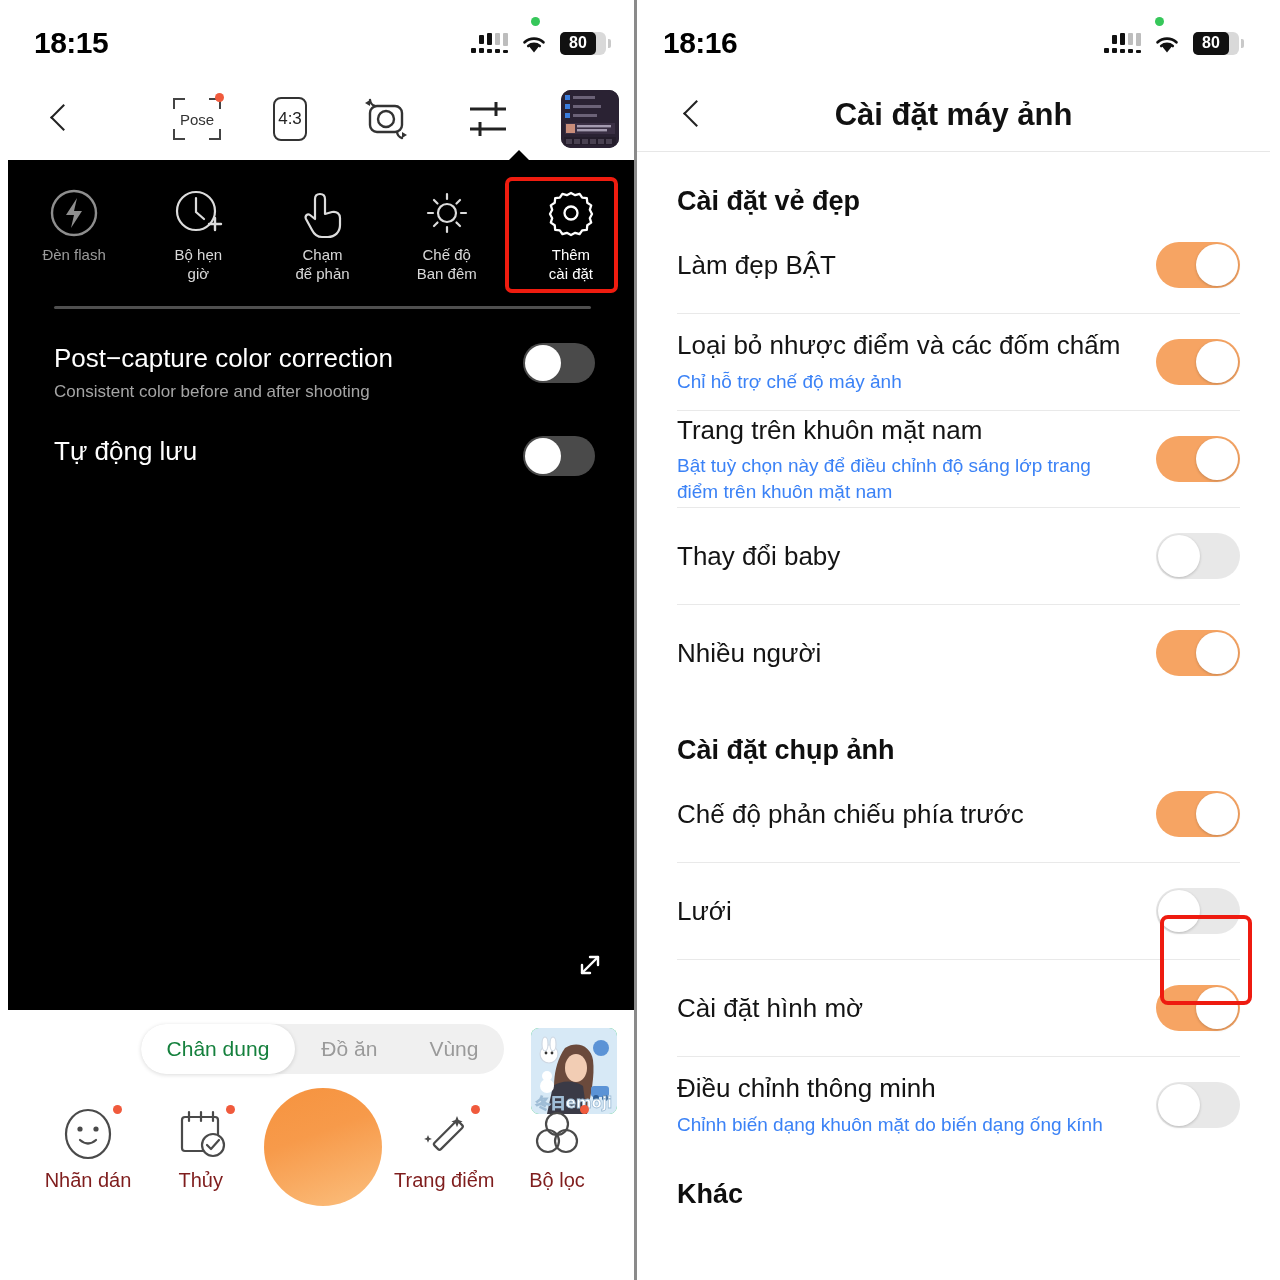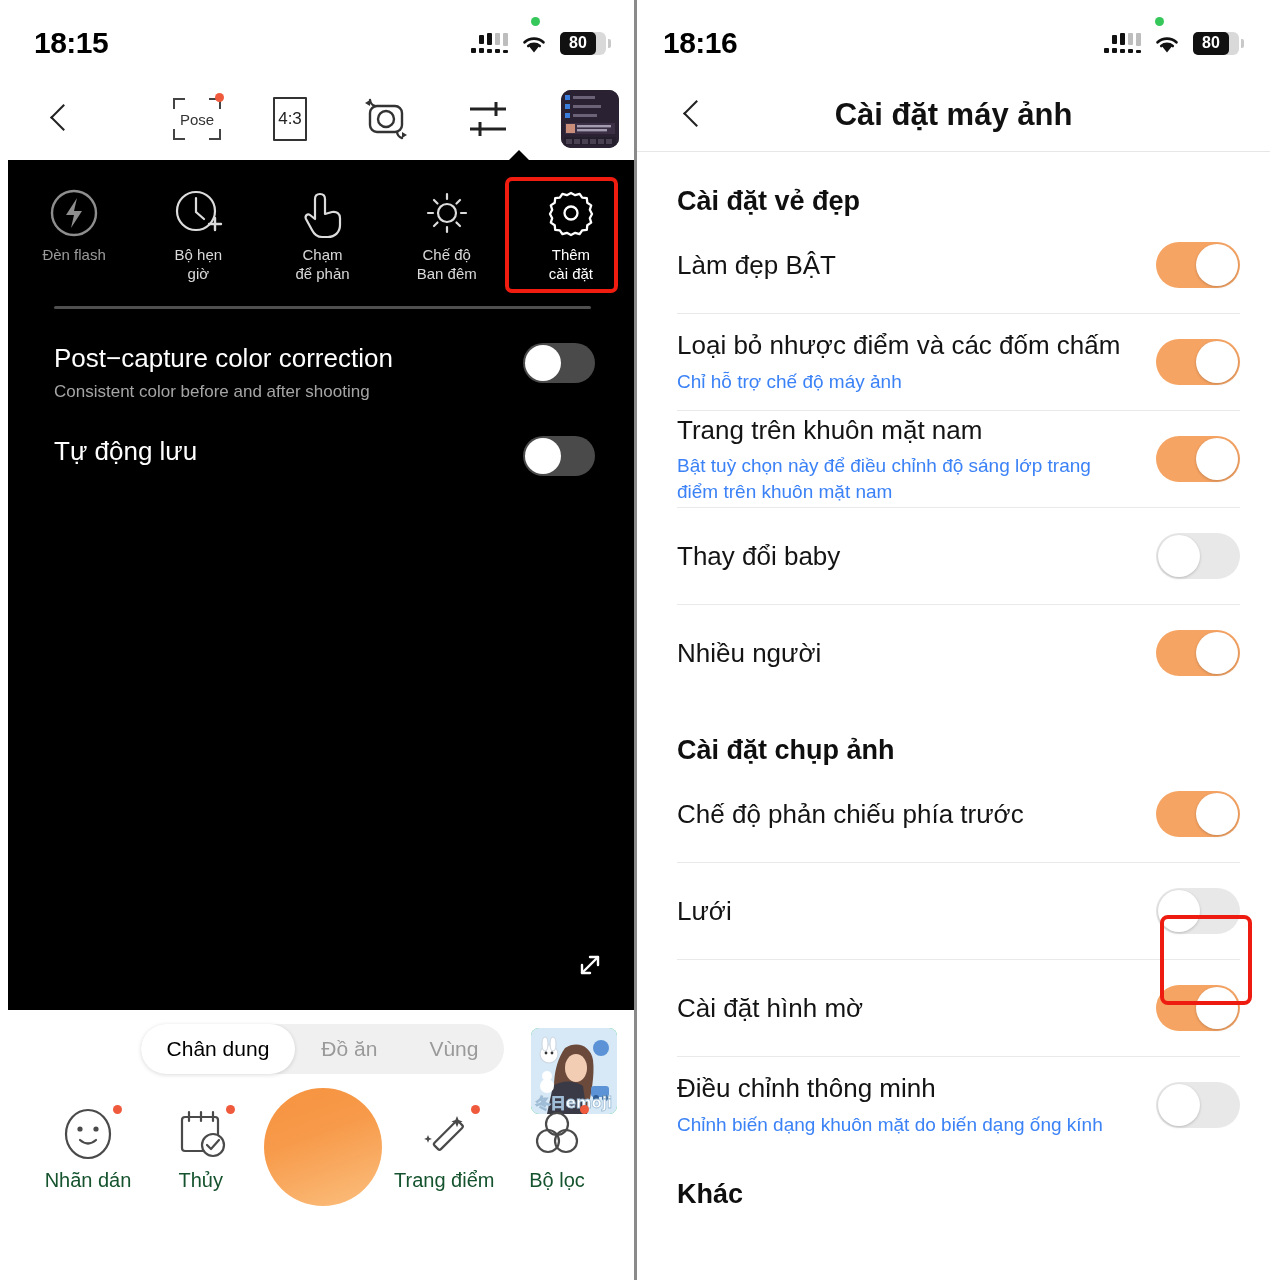--- a/index.html
+++ b/index.html
@@ -43,21 +43,21 @@
   .back-chev { width:40px; height:40px; position:relative; }
   .back-chev::before { content:""; position:absolute; left:12px; top:9px; width:17px; height:17px; border-left:2.5px solid #222; border-bottom:2.5px solid #222; transform:rotate(45deg); }
   .tb-spacer { flex:1; }
   .tb-item { position:relative; margin:0 26px; display:flex; align-items:center; justify-content:center; }
   .pose-box { position:relative; width:48px; height:42px; display:flex; align-items:center; justify-content:center; font-size:15px; color:#333; }
   .pose-box span.corner { position:absolute; width:12px; height:11px; border:2px solid #444; }
   .pose-box span.tl { left:0; top:0; border-right:none; border-bottom:none; }
   .pose-box span.tr { right:0; top:0; border-left:none; border-bottom:none; }
   .pose-box span.bl { left:0; bottom:0; border-right:none; border-top:none; }
   .pose-box span.br { right:0; bottom:0; border-left:none; border-top:none; }
-  .ratio-box { width:34px; height:44px; border:2px solid #333; border-radius:1px; display:flex; align-items:center; justify-content:center; font-size:17px; color:#222; }
+  .ratio-box { width:34px; height:44px; border:2px solid #333; border-radius:8px; display:flex; align-items:center; justify-content:center; font-size:17px; color:#222; }
   .dot-badge { position:absolute; width:9px; height:9px; border-radius:50%; background:#f05a3c; top:-5px; right:-3px; }
   .thumb-tb { width:58px; height:58px; border-radius:10px; overflow:hidden; position:relative; background:#241d2b; margin-left:24px; }
   .tb-notch { position:absolute; left:500px; bottom:-1px; width:0; height:0; border-left:11px solid transparent; border-right:11px solid transparent; border-bottom:11px solid #000; }
 
   
   .cam-dark { background:#000; position:relative; height:850px; }
   .quick-row { display:flex; padding:16px 4px 0 4px; }
   .quick { flex:1; display:flex; flex-direction:column; align-items:center; position:relative; padding-top:10px; }
   .quick .glyph { height:54px; display:flex; align-items:center; justify-content:center; }
   .quick .qlabel { color:#d9d9d9; font-size:15px; line-height:1.25; text-align:center; margin-top:6px; }
@@ -71,27 +71,27 @@
   .dark-row .txt .t2 { color:#a5a5a5; font-size:17px; margin-top:8px; }
   .tgl-dark { width:72px; height:40px; border-radius:20px; background:#4a4a4a; position:relative; flex:none; }
   .tgl-dark::after { content:""; position:absolute; left:2px; top:2px; width:36px; height:36px; border-radius:50%; background:#fff; }
   .expand-ico { position:absolute; right:30px; bottom:28px; width:34px; height:34px; }
 
   
   .cam-bottom { background:#fff; height:auto; position:relative; padding-top:14px; }
   .mode-wrap { display:flex; align-items:center; padding:0 20px; }
   .mode-pill { display:flex; background:#f0f0f0; border-radius:26px; height:50px; align-items:center; margin:0 auto; padding:0; }
   .mode-pill .m { font-size:21px; color:#9a9a9a; padding:0 26px; height:50px; display:flex; align-items:center; border-radius:26px; }
-  .mode-pill .m.active { background:#fff; color:#000000; box-shadow:0 1px 4px rgba(0,0,0,.14); }
+  .mode-pill .m.active { background:#fff; color:#15803d; box-shadow:0 1px 4px rgba(0,0,0,.14); }
   .sticker-thumb { position:absolute; right:20px; top:18px; width:86px; height:86px; border-radius:8px; overflow:hidden; background:#22c55e; }
 
   .cam-actions { display:flex; align-items:center; justify-content:space-between; padding:14px 24px 0 24px; }
   .act { width:112px; display:flex; flex-direction:column; align-items:center; position:relative; }
   .act .glyph { height:62px; display:flex; align-items:center; justify-content:center; }
-  .act .alabel { font-size:20px; color:#14532d; margin-top:4px; white-space:nowrap; }
+  .act .alabel { font-size:20px; color:#7f1d1d; margin-top:4px; white-space:nowrap; }
   .shutter { width:118px; height:118px; border-radius:50%; background:linear-gradient(160deg,#f6933f 0%,#f79a4a 40%,#fbbf7e 100%); }
 
   
   .set-head { height:74px; display:flex; align-items:center; position:relative; border-bottom:1px solid #e7e7e7; }
   .set-head .bk { width:60px; height:60px; position:relative; margin-left:34px; }
   .set-head .bk::before { content:""; position:absolute; left:16px; top:19px; width:17px; height:17px; border-left:2.5px solid #222; border-bottom:2.5px solid #222; transform:rotate(45deg); }
   .set-title { position:absolute; left:0; right:0; text-align:center; font-size:31px; font-weight:700; color:#111; }
 
   .sec-head { font-size:27px; font-weight:700; color:#0f0f0f; padding:34px 0 0 40px; }
   .list { padding:0 0 0 40px; }

